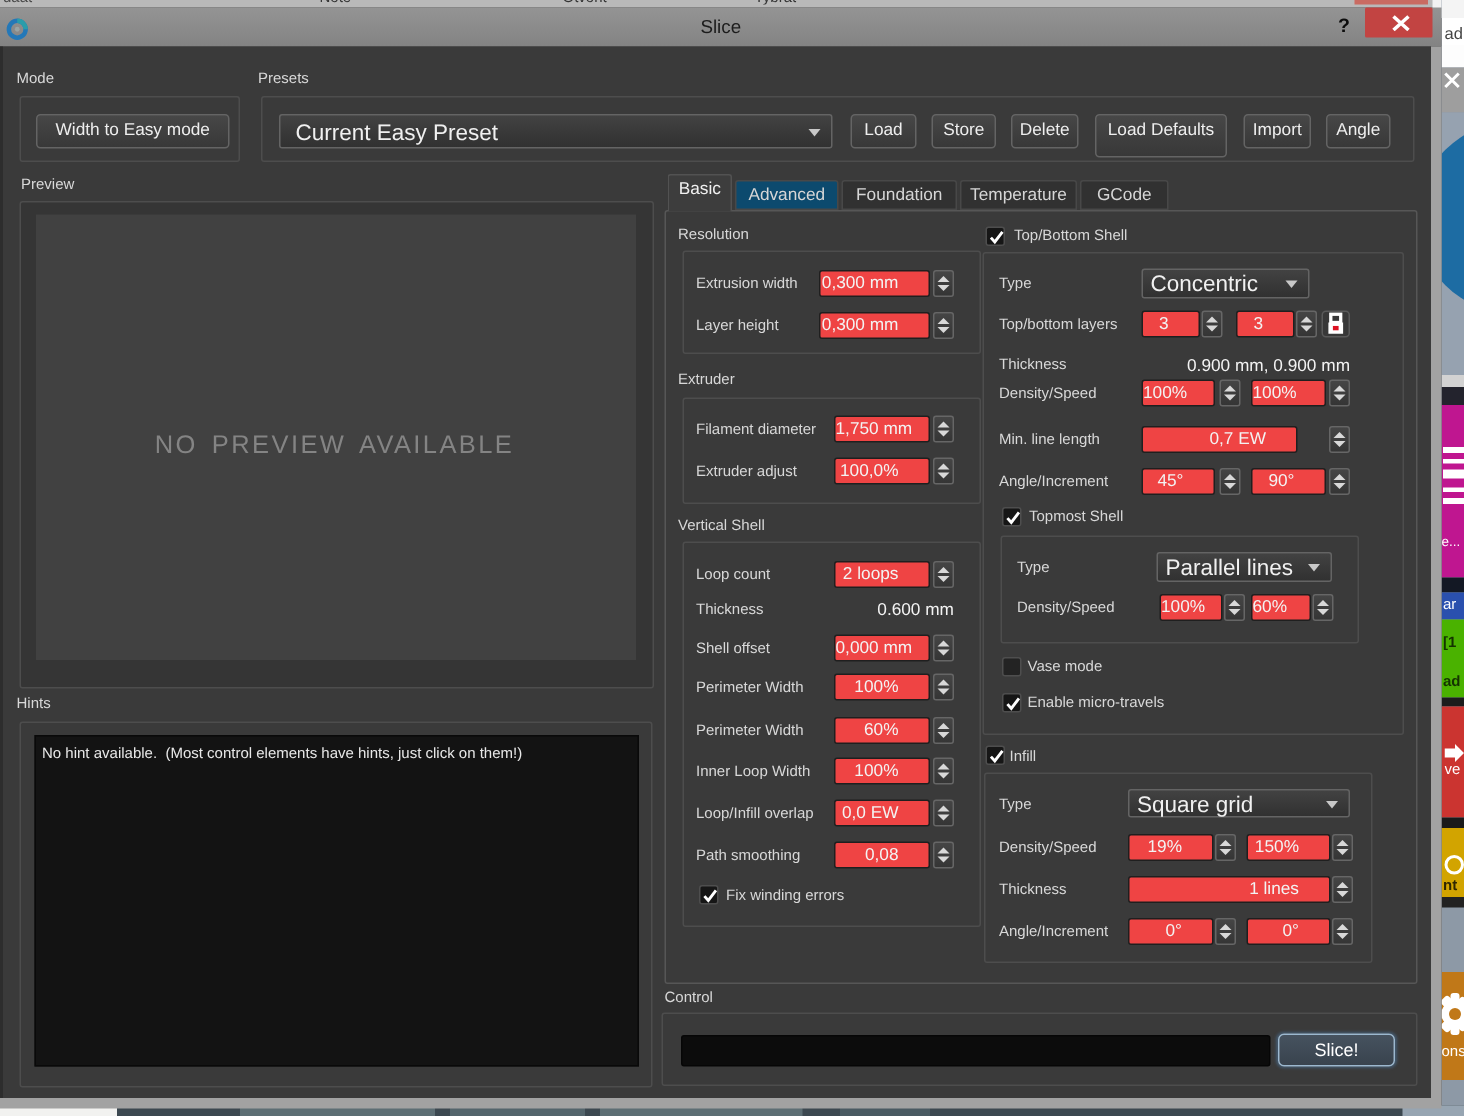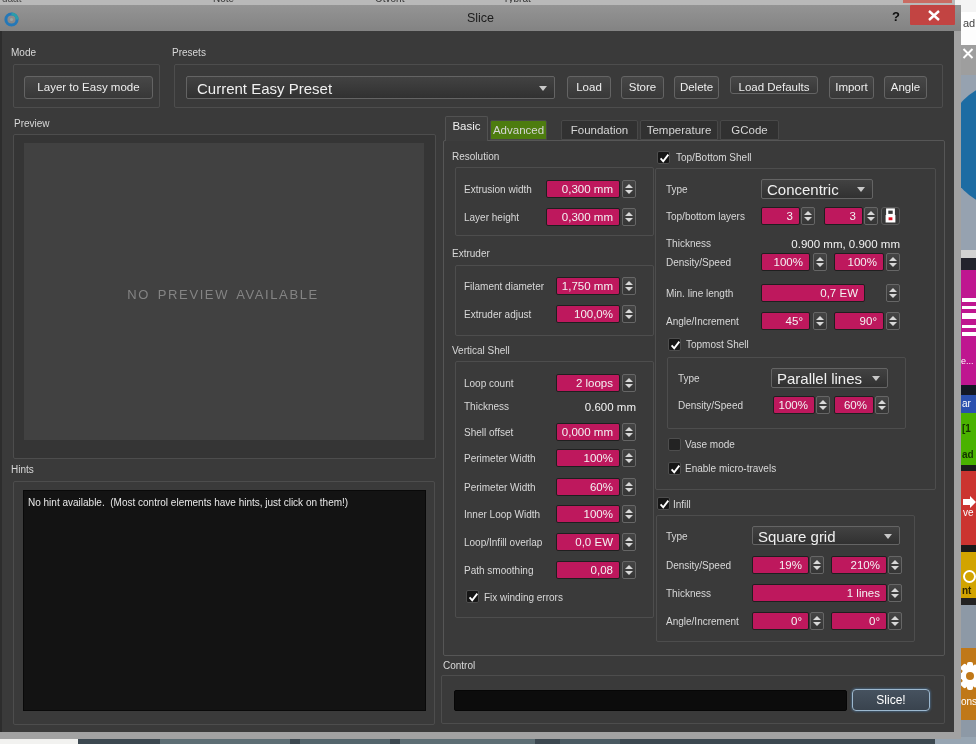--- a/index.html
+++ b/index.html
@@ -1,20 +1,20 @@
 <!DOCTYPE html>
 <html><head>
 <meta charset="utf-8">
 <style>
 html,body{margin:0;padding:0}
 body{width:976px;height:744px;position:relative;overflow:hidden;background:#3a3a3a;font-family:"Liberation Sans",sans-serif;-webkit-font-smoothing:antialiased}
 .abs{position:absolute}
 .lbl{position:absolute;font-size:10px;color:#d8d8d8;white-space:nowrap;line-height:12px}
 .frame{position:absolute;border:1px solid #4d4d4d;border-radius:2px}
-.field{position:absolute;background:#be185d;border-radius:2px;color:#f3f3f3;font-size:11.5px;text-align:right;white-space:nowrap;box-sizing:border-box;padding-right:6px;border:1px solid #1f1f1f}
+.field{position:absolute;background:#ef4444;border-radius:2px;color:#f3f3f3;font-size:11.5px;text-align:right;white-space:nowrap;box-sizing:border-box;padding-right:20px;border:1px solid #1f1f1f}
 .spin{position:absolute;width:14px;background:linear-gradient(#454545,#353535);border:1px solid #666666;border-radius:2px;box-sizing:border-box}
 .spin i{position:absolute;left:50%;width:0;height:0;border-left:4px solid transparent;border-right:4px solid transparent;transform:translateX(-50%)}
 .spin .up{top:3px;border-bottom:4px solid #d8d8d8}
 .spin .dn{bottom:3px;border-top:4px solid #d8d8d8}
 .combo{position:absolute;background:linear-gradient(#424242,#313131);border:1px solid #646464;border-radius:2px;box-sizing:border-box;color:#f0f0f0;font-size:15px;white-space:nowrap}
 .combo b{position:absolute;right:7px;top:50%;margin-top:-2px;width:0;height:0;border-left:4.5px solid transparent;border-right:4.5px solid transparent;border-top:5px solid #c8c8c8}
 .btn{position:absolute;background:linear-gradient(#474747,#383838);border:1px solid #646464;border-radius:3px;box-sizing:border-box;color:#eeeeee;font-size:11.5px;text-align:center;white-space:nowrap}
 .cb{position:absolute;width:13px;height:13px;background:#161616;border:1px solid #4e4e4e;border-radius:2px;box-sizing:border-box}
 .cb svg{position:absolute;left:0;top:0}
 .valtxt{position:absolute;font-size:11.5px;color:#f3f3f3;text-align:right;white-space:nowrap}
@@ -122,47 +122,47 @@
 </svg>
 <div class="abs" style="left:0;top:11px;width:961px;text-align:center;font-size:12.5px;color:#1c1c1c">Slice</div>
 <div class="abs" style="left:892px;top:9px;font-size:13px;font-weight:bold;color:#0d0d0d">?</div>
 <div class="abs" style="left:910px;top:5px;width:45px;height:20px;background:#c24442;border-radius:1px"></div>
 <svg class="abs" style="left:927px;top:10px" width="14" height="11" viewBox="0 0 14 11">
   <path d="M2 1 L12 10 M12 1 L2 10" stroke="#ffffff" stroke-width="2.4" fill="none"></path>
 </svg>
 
 <div class="lbl" style="left:11px;top:47px">Mode</div>
 <div class="frame" style="left:13px;top:64px;width:145px;height:42px"></div>
-<div class="btn" style="left:24px;top:76px;width:129px;height:23px;line-height:21px">Layer to Easy mode</div>
+<div class="btn" style="left:24px;top:76px;width:129px;height:23px;line-height:21px">Width to Easy mode</div>
 
 <div class="lbl" style="left:172px;top:47px">Presets</div>
 <div class="frame" style="left:174px;top:64px;width:767px;height:42px"></div>
 <div class="combo" style="left:186px;top:76px;width:369px;height:23px">
     <span style="line-height:23px;padding-left:10px;display:block">Current Easy Preset</span>
     <b></b>
   </div>
 <div class="btn" style="left:567px;top:76px;width:44px;height:23px;line-height:21px">Load</div>
 <div class="btn" style="left:621px;top:76px;width:43px;height:23px;line-height:21px">Store</div>
 <div class="btn" style="left:674px;top:76px;width:45px;height:23px;line-height:21px">Delete</div>
-<div class="btn" style="left:730px;top:76px;width:88px;height:18px;line-height:21px">Load Defaults</div>
+<div class="btn" style="left:730px;top:76px;width:88px;height:29px;line-height:21px">Load Defaults</div>
 <div class="btn" style="left:829px;top:76px;width:45px;height:23px;line-height:21px">Import</div>
 <div class="btn" style="left:884px;top:76px;width:43px;height:23px;line-height:21px">Angle</div>
 
 <div class="lbl" style="left:14px;top:118px">Preview</div>
 <div class="frame" style="left:13px;top:134px;width:421px;height:323px;background:#353535"></div>
 <div class="abs" style="left:24px;top:143px;width:400px;height:297px;background:#414141"></div>
-<div class="abs" style="left:24px;top:287px;width:398px;text-align:center;font-size:13px;letter-spacing:1.6px;color:#848484">NO  PREVIEW  AVAILABLE</div>
+<div class="abs" style="left:24px;top:287px;width:398px;text-align:center;font-size:17px;letter-spacing:1.6px;color:#848484">NO  PREVIEW  AVAILABLE</div>
 
 <div class="lbl" style="left:11px;top:464px">Hints</div>
 <div class="frame" style="left:13px;top:481px;width:420px;height:242px"></div>
 <div class="abs" style="left:23px;top:490px;width:403px;height:221px;background:#131313;border:1px solid #090909;box-sizing:border-box"></div>
 <div class="lbl" style="left:28px;top:497px;color:#e8e8e8">No hint available.&nbsp; (Most control elements have hints, just click on them!)</div>
 
 <div class="abs" style="left:443px;top:140px;width:500px;height:514px;border:1px solid #565656;border-radius:2px"></div>
-<div class="abs" style="left:490px;top:120px;width:57px;height:20px;background:#4d7c0f;border:1px solid #484848;border-radius:2px 2px 0 0;box-sizing:border-box;color:#d6d6d6;font-size:11.5px;text-align:center;line-height:18px">Advanced</div>
+<div class="abs" style="left:490px;top:120px;width:69px;height:20px;background:#0c4a6e;border:1px solid #484848;border-radius:2px 2px 0 0;box-sizing:border-box;color:#d6d6d6;font-size:11.5px;text-align:center;line-height:18px">Advanced</div>
 <div class="abs" style="left:561px;top:120px;width:77px;height:20px;background:#313131;border:1px solid #484848;border-radius:2px 2px 0 0;box-sizing:border-box;color:#d6d6d6;font-size:11.5px;text-align:center;line-height:18px">Foundation</div>
 <div class="abs" style="left:640px;top:120px;width:78px;height:20px;background:#313131;border:1px solid #484848;border-radius:2px 2px 0 0;box-sizing:border-box;color:#d6d6d6;font-size:11.5px;text-align:center;line-height:18px">Temperature</div>
 <div class="abs" style="left:720px;top:120px;width:59px;height:20px;background:#313131;border:1px solid #484848;border-radius:2px 2px 0 0;box-sizing:border-box;color:#d6d6d6;font-size:11.5px;text-align:center;line-height:18px">GCode</div>
 <div class="abs" style="left:445px;top:116px;width:43px;height:25px;background:#3d3d3d;border:1px solid #525252;border-bottom:none;border-radius:2px 2px 0 0;box-sizing:border-box;color:#f0f0f0;font-size:11.5px;text-align:center;line-height:19px">Basic</div>
 
 <div class="lbl" style="left:452px;top:151px">Resolution</div>
 <div class="frame" style="left:455px;top:167px;width:197px;height:67px"></div>
 <div class="lbl" style="left:464px;top:184px">Extrusion width</div>
 <div class="field" style="left:546px;top:180px;width:74px;height:18px;line-height:16px">0,300 mm</div>
 <div class="spin" style="left:622px;top:180px;height:18px">
@@ -347,21 +347,21 @@
 <div class="combo" style="left:752px;top:526px;width:148px;height:19px">
     <span style="line-height:19px;padding-left:5px;display:block">Square grid</span>
     <b></b>
   </div>
 <div class="lbl" style="left:666px;top:560px">Density/Speed</div>
 <div class="field" style="left:752px;top:556px;width:57px;height:18px;line-height:16px">19%</div>
 <div class="spin" style="left:810px;top:556px;height:18px">
     <i class="up"></i>
     <i class="dn"></i>
   </div>
-<div class="field" style="left:831px;top:556px;width:56px;height:18px;line-height:16px">210%</div>
+<div class="field" style="left:831px;top:556px;width:56px;height:18px;line-height:16px">150%</div>
 <div class="spin" style="left:888px;top:556px;height:18px">
     <i class="up"></i>
     <i class="dn"></i>
   </div>
 <div class="lbl" style="left:666px;top:588px">Thickness</div>
 <div class="field" style="left:752px;top:584px;width:135px;height:18px;line-height:16px">1 lines</div>
 <div class="spin" style="left:888px;top:584px;height:18px">
     <i class="up"></i>
     <i class="dn"></i>
   </div>

